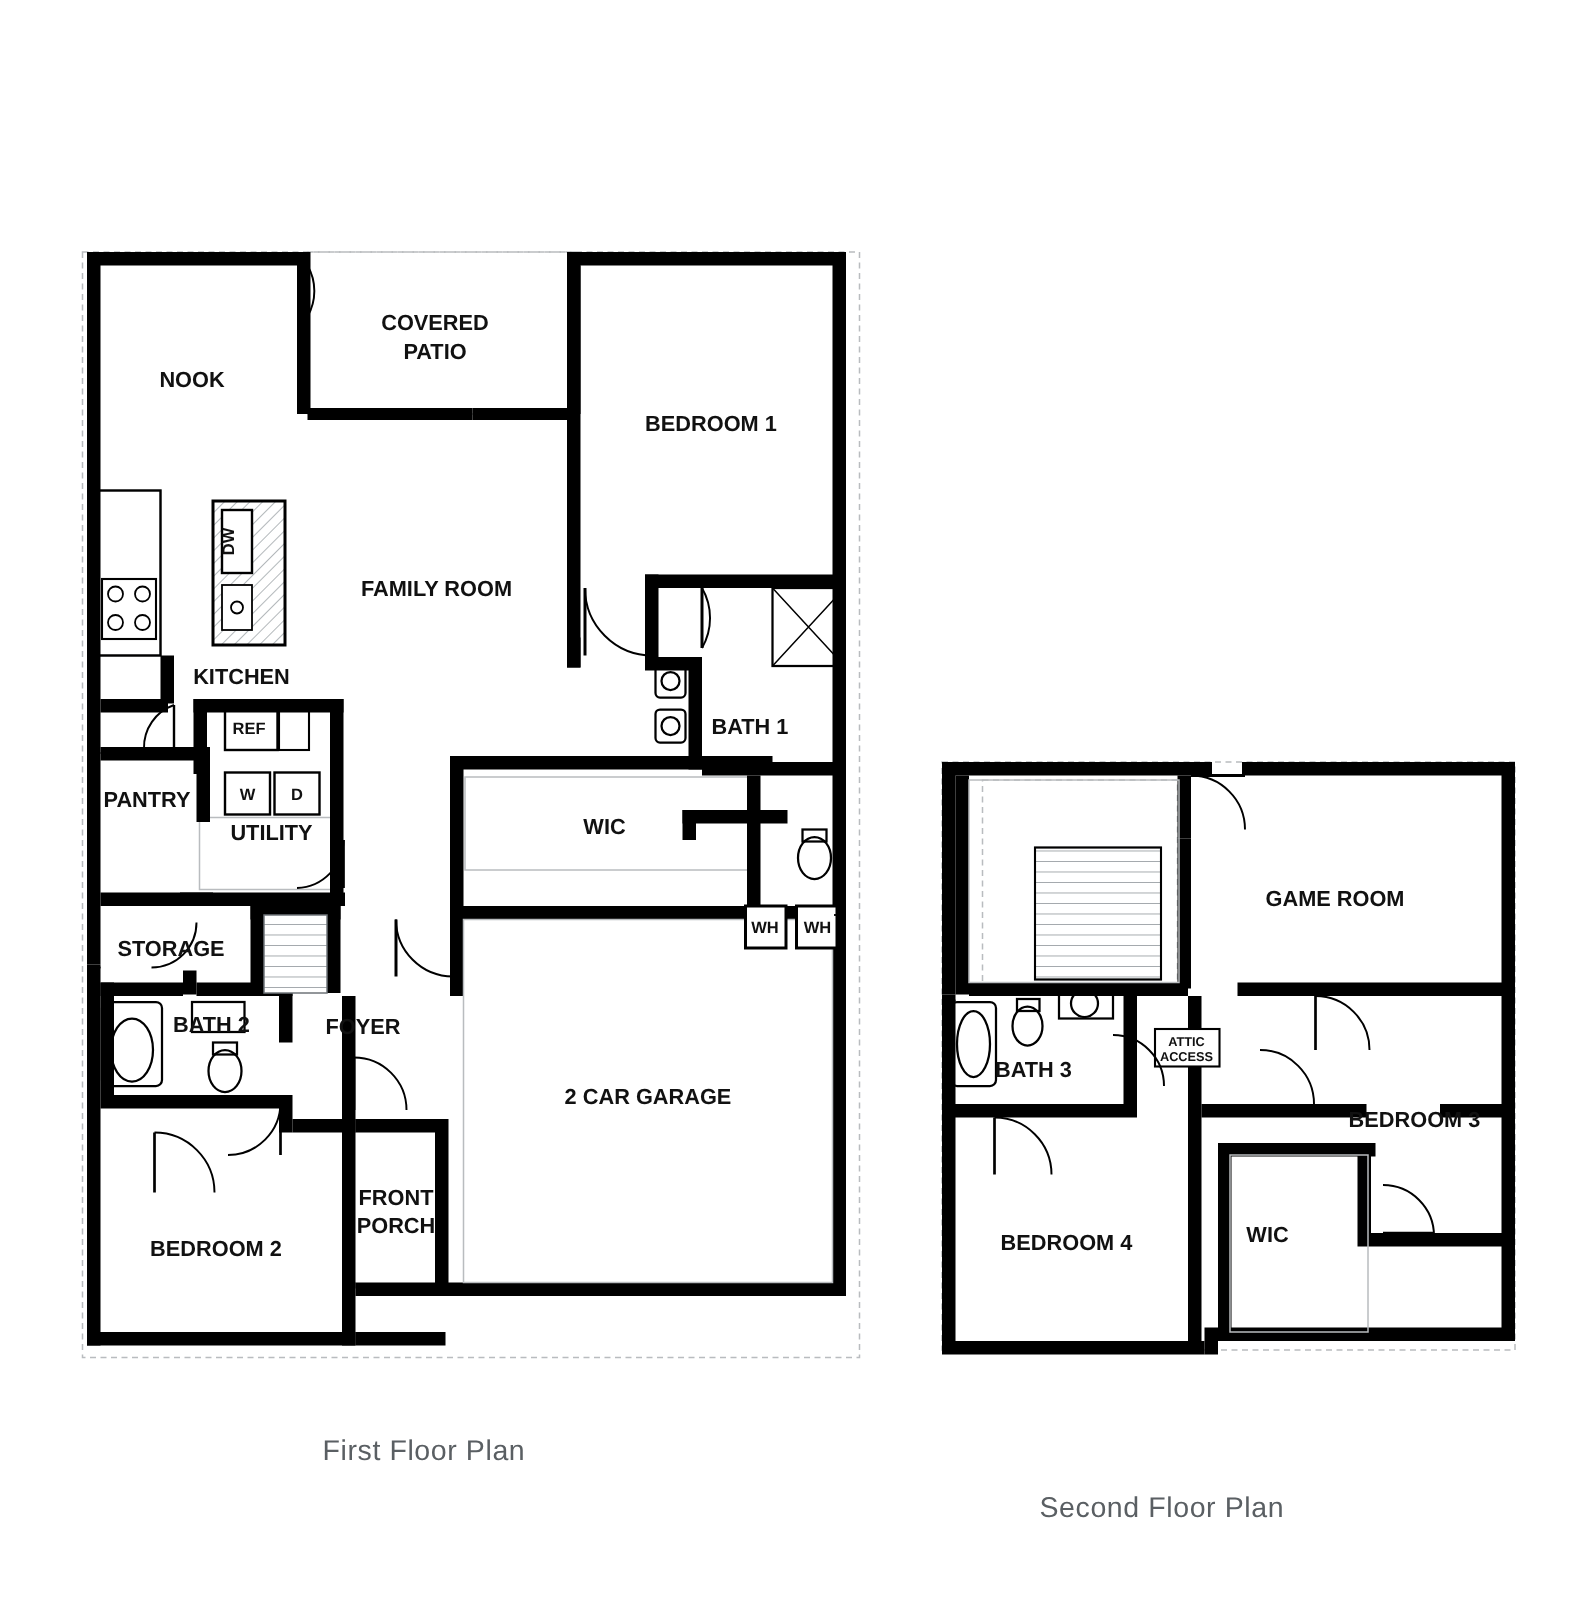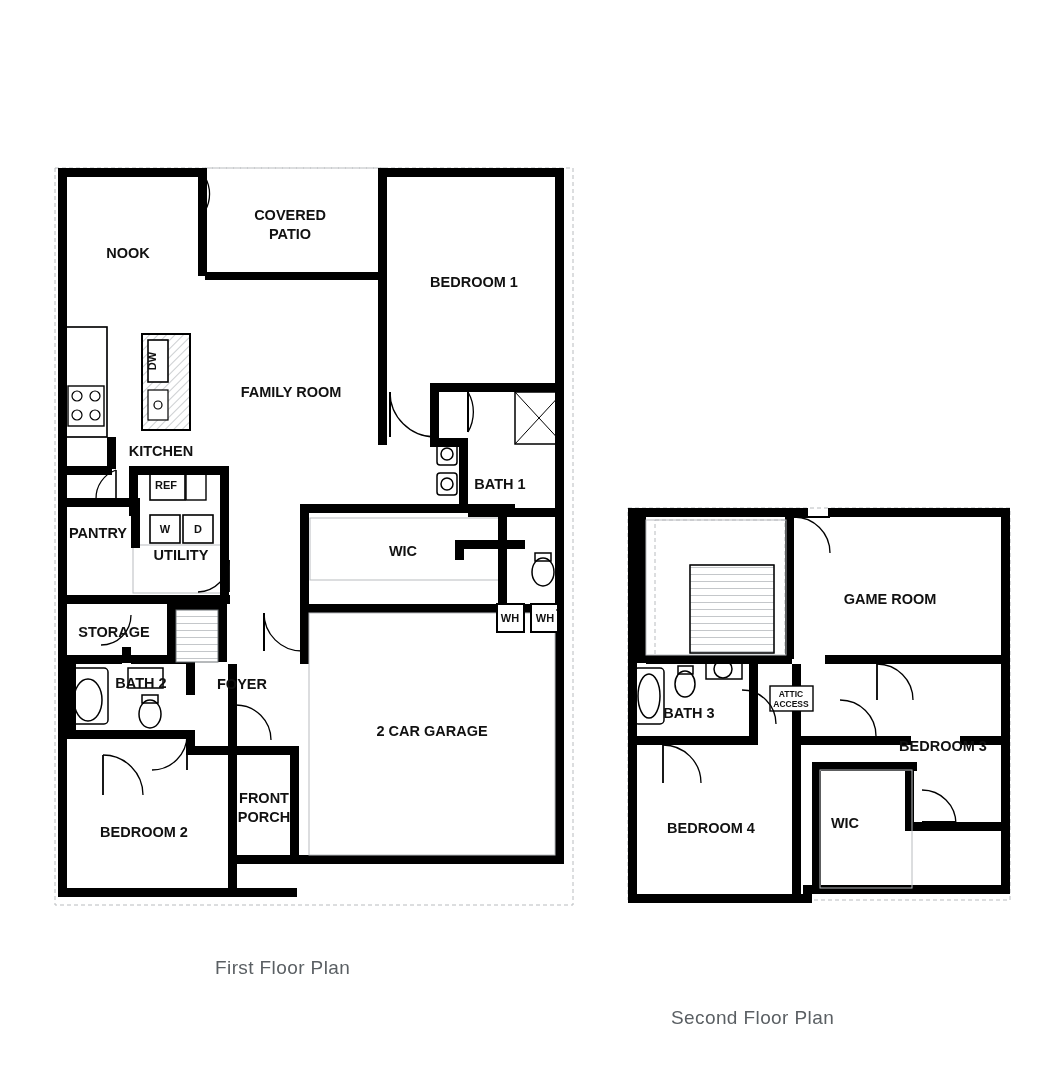--- a/index.html
+++ b/index.html
@@ -32,23 +32,22 @@
     font-size: 19px;
     color: #5a5f63;
     letter-spacing: 0.4px;
     white-space: nowrap;
   }
   #caption-first {
     left: 215px;
     top: 957px;
   }
   #caption-second {
-    left: 671px;
+    left: 693px;
     top: 995px;
-    margin-top: 12px;
   }
 </style>
 </head>
 <body>
 
 <div id="floorplan-root">
 
   <svg class="plan" viewBox="0 0 1050 1070">
     <defs>
       <pattern id="hatch" width="6" height="6" patternUnits="userSpaceOnUse" patternTransform="rotate(45)">

